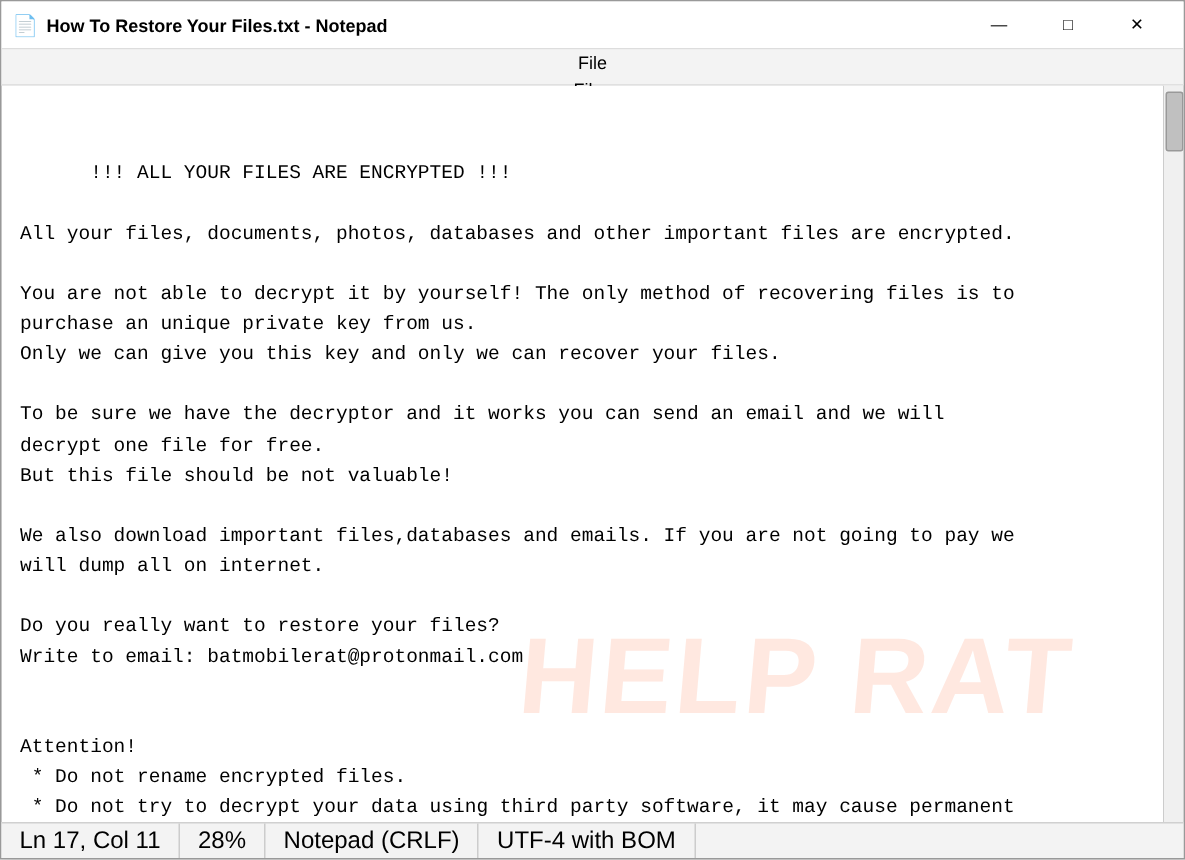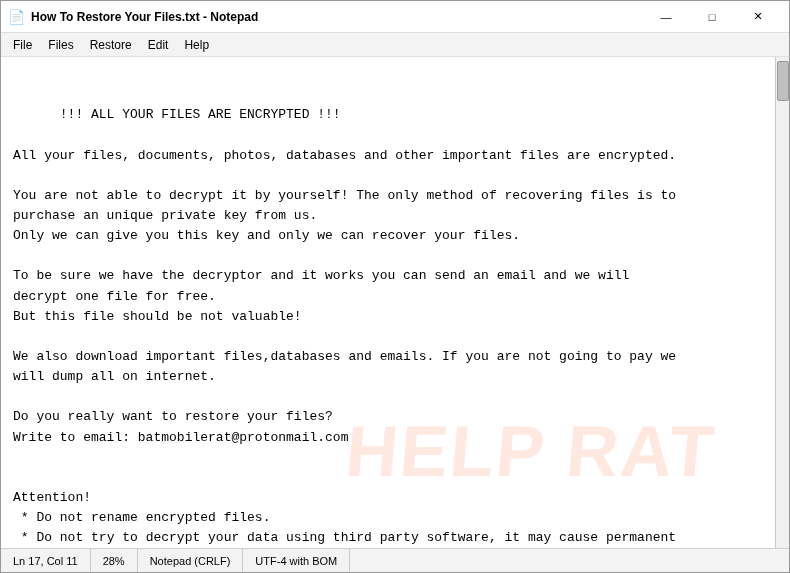--- a/index.html
+++ b/index.html
@@ -74,20 +74,21 @@
       color: #000;
     }
 
     .menu-bar {
       height: 24px;
       background: #f3f3f3;
       display: flex;
       align-items: center;
       padding: 0 4px;
       border-bottom: 1px solid #e0e0e0;
+      flex-direction: column;
     }
 
     .menu-item {
       padding: 2px 8px;
       font-size: 12px;
       cursor: pointer;
       color: #000;
     }
 
     .editor-area {
@@ -143,21 +144,21 @@
       z-index: 0;
     }
 
     .status-bar {
       height: 24px;
       background: #f3f3f3;
       border-top: 1px solid #d0d0d0;
       display: flex;
       align-items: center;
       padding: 0 8px;
-      font-size: 11px;
+      font-size: 16px;
       color: #000;
     }
 
     .status-item {
       padding: 0 12px;
       border-right: 1px solid #ccc;
       height: 100%;
       display: flex;
       align-items: center;
     }

